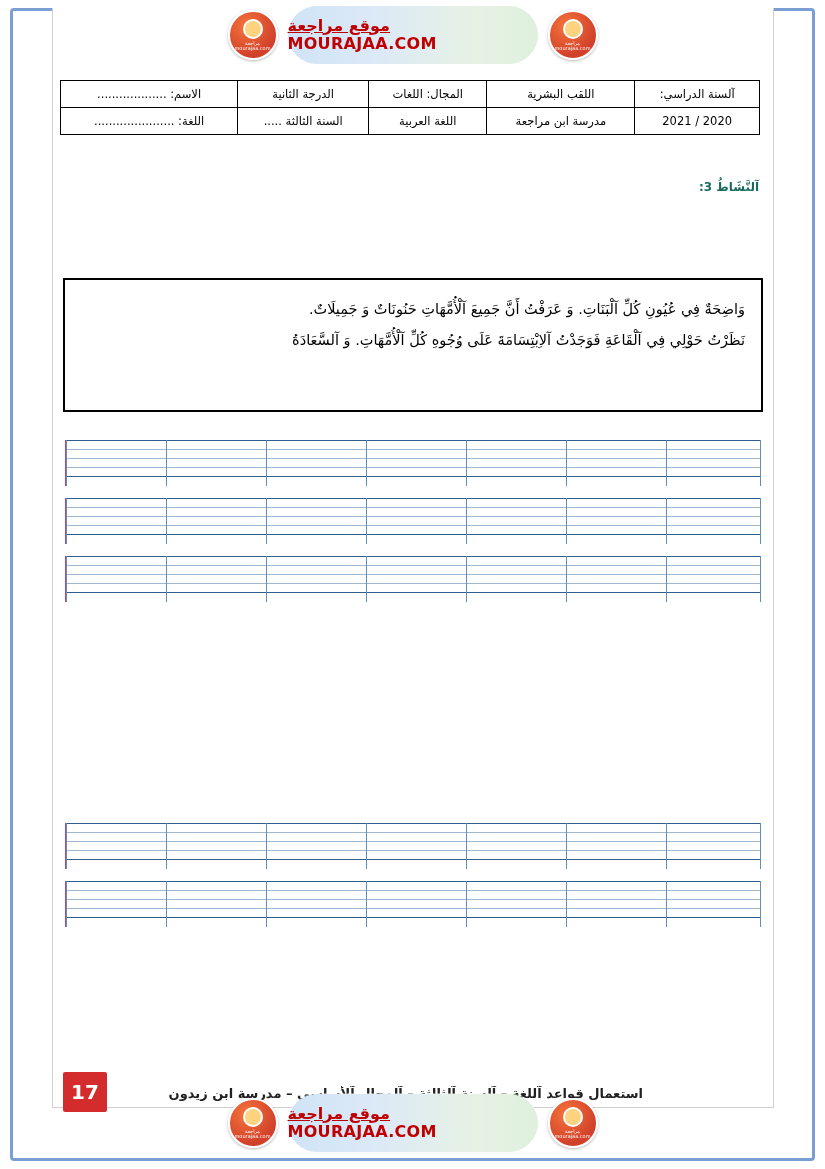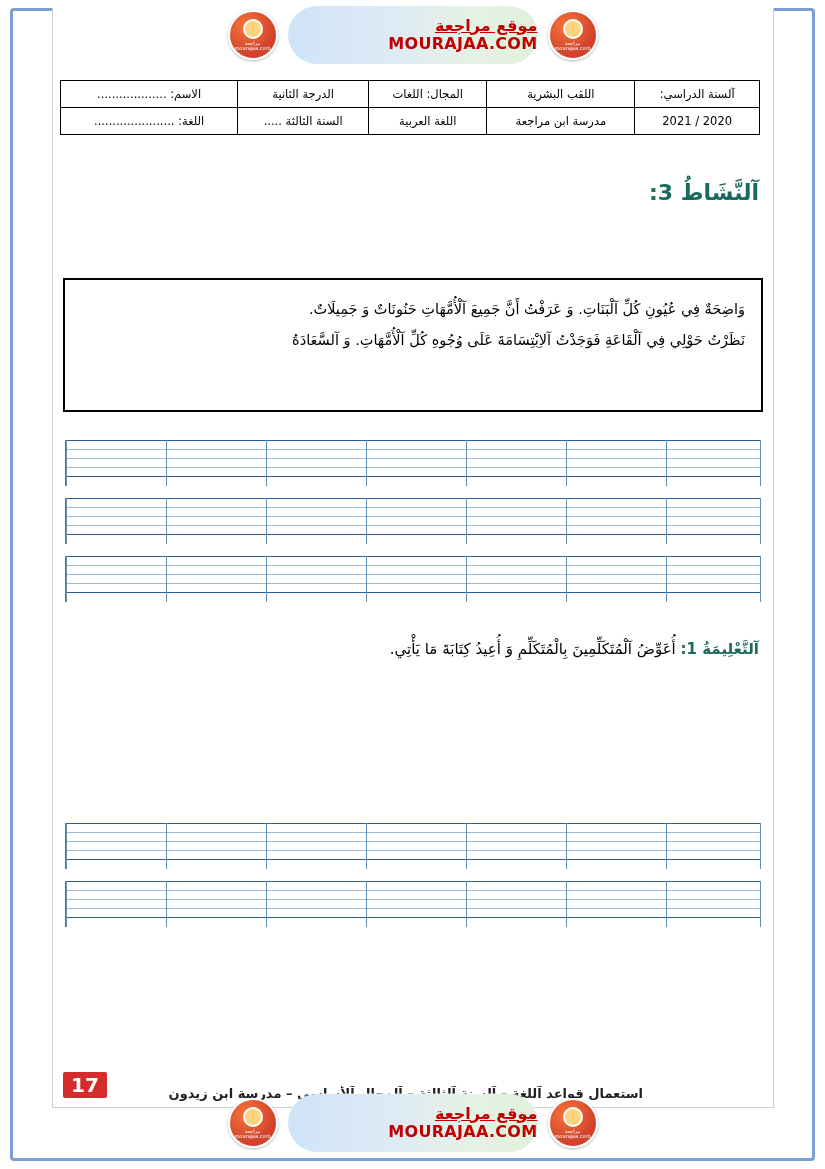--- a/index.html
+++ b/index.html
@@ -33,21 +33,21 @@
   
   .wm{
     position:absolute;
     display:flex;align-items:center;justify-content:center;
     z-index:40;
   }
   .wm-pill{
     width:250px;height:58px;
     border-radius:29px;
     background:linear-gradient(90deg,#cfe4f7 0%,#dce9f7 35%,#e6f2e4 75%,#dff0dd 100%);
-    display:flex;flex-direction:column;align-items:flex-start;justify-content:center;
+    display:flex;flex-direction:column;align-items:flex-end;justify-content:center;
     box-shadow:0 0 0 1px rgba(255,255,255,.4);
   }
   .wm-line1{
     font-size:16px;color:#c00000;font-weight:bold;
     text-decoration:underline;
     line-height:1.1;
     font-family:"DejaVu Sans",sans-serif;
   }
   .wm-line2{
     font-size:16px;color:#c00000;font-weight:bold;
@@ -86,21 +86,21 @@
     text-align:center;
     vertical-align:middle;
     padding:1px 4px;
     white-space:nowrap;
     font-family:"DejaVu Sans",sans-serif;
   }
 
   
   .activity-title{
     position:absolute;right:14px;top:172px;
-    font-size:22px;font-weight:bold;color:#1a6b5e;
+    font-size:12px;font-weight:bold;color:#1a6b5e;
     direction:rtl;
   }
   .instr1{
     position:absolute;right:14px;top:212px;
     font-size:15px;color:#000;direction:rtl;
   }
   .instr1 .tag{color:#1a6b5e;font-weight:bold;}
   .instr2{
     position:absolute;right:14px;top:632px;
     font-size:15px;color:#000;direction:rtl;
@@ -153,21 +153,21 @@
   
   .footer-text{
     position:absolute;right:130px;top:1078px;
     font-size:13px;font-weight:bold;color:#222;
     direction:rtl;white-space:nowrap;
     overflow:hidden;
   }
   .page-num{
     position:absolute;
     left:10px;top:1064px;
-    width:44px;height:26px;
+    width:44px;height:40px;
     background:#d42c2c;
     color:#fff;
     font-size:20px;font-weight:bold;
     display:flex;align-items:center;justify-content:center;
     border-radius:2px;
   }
 </style>
 </head>
 <body>
 
@@ -243,23 +243,20 @@
       <div class="vl" style="left:100px;"></div>
       <div class="vl" style="left:200px;"></div>
       <div class="vl" style="left:300px;"></div>
       <div class="vl" style="left:400px;"></div>
       <div class="vl" style="left:500px;"></div>
       <div class="vl" style="left:600px;"></div>
       <div class="vl" style="left:694px;"></div>
     </div>
   </div>
 
-  <div class="instr2">
-    <span class="tag">آلتَّعْلِيمَةُ 1:</span><span> أُعَوِّضُ آلْمُتَكَلِّمِينَ بِالْمُتَكَلِّمِ وَ أُعِيدُ كِتَابَةَ مَا يَأْتِي.</span>
-  </div>
 
 
   <div class="rules" id="rules-2">
     <div class="rule-block">
       <div class="hl" style="top:0px;"></div>
       <div class="hl faint" style="top:9px;"></div>
       <div class="hl faint" style="top:18px;"></div>
       <div class="hl faint" style="top:27px;"></div>
       <div class="hl" style="top:36px;"></div>
       <div class="vl" style="left:0px;"></div>

